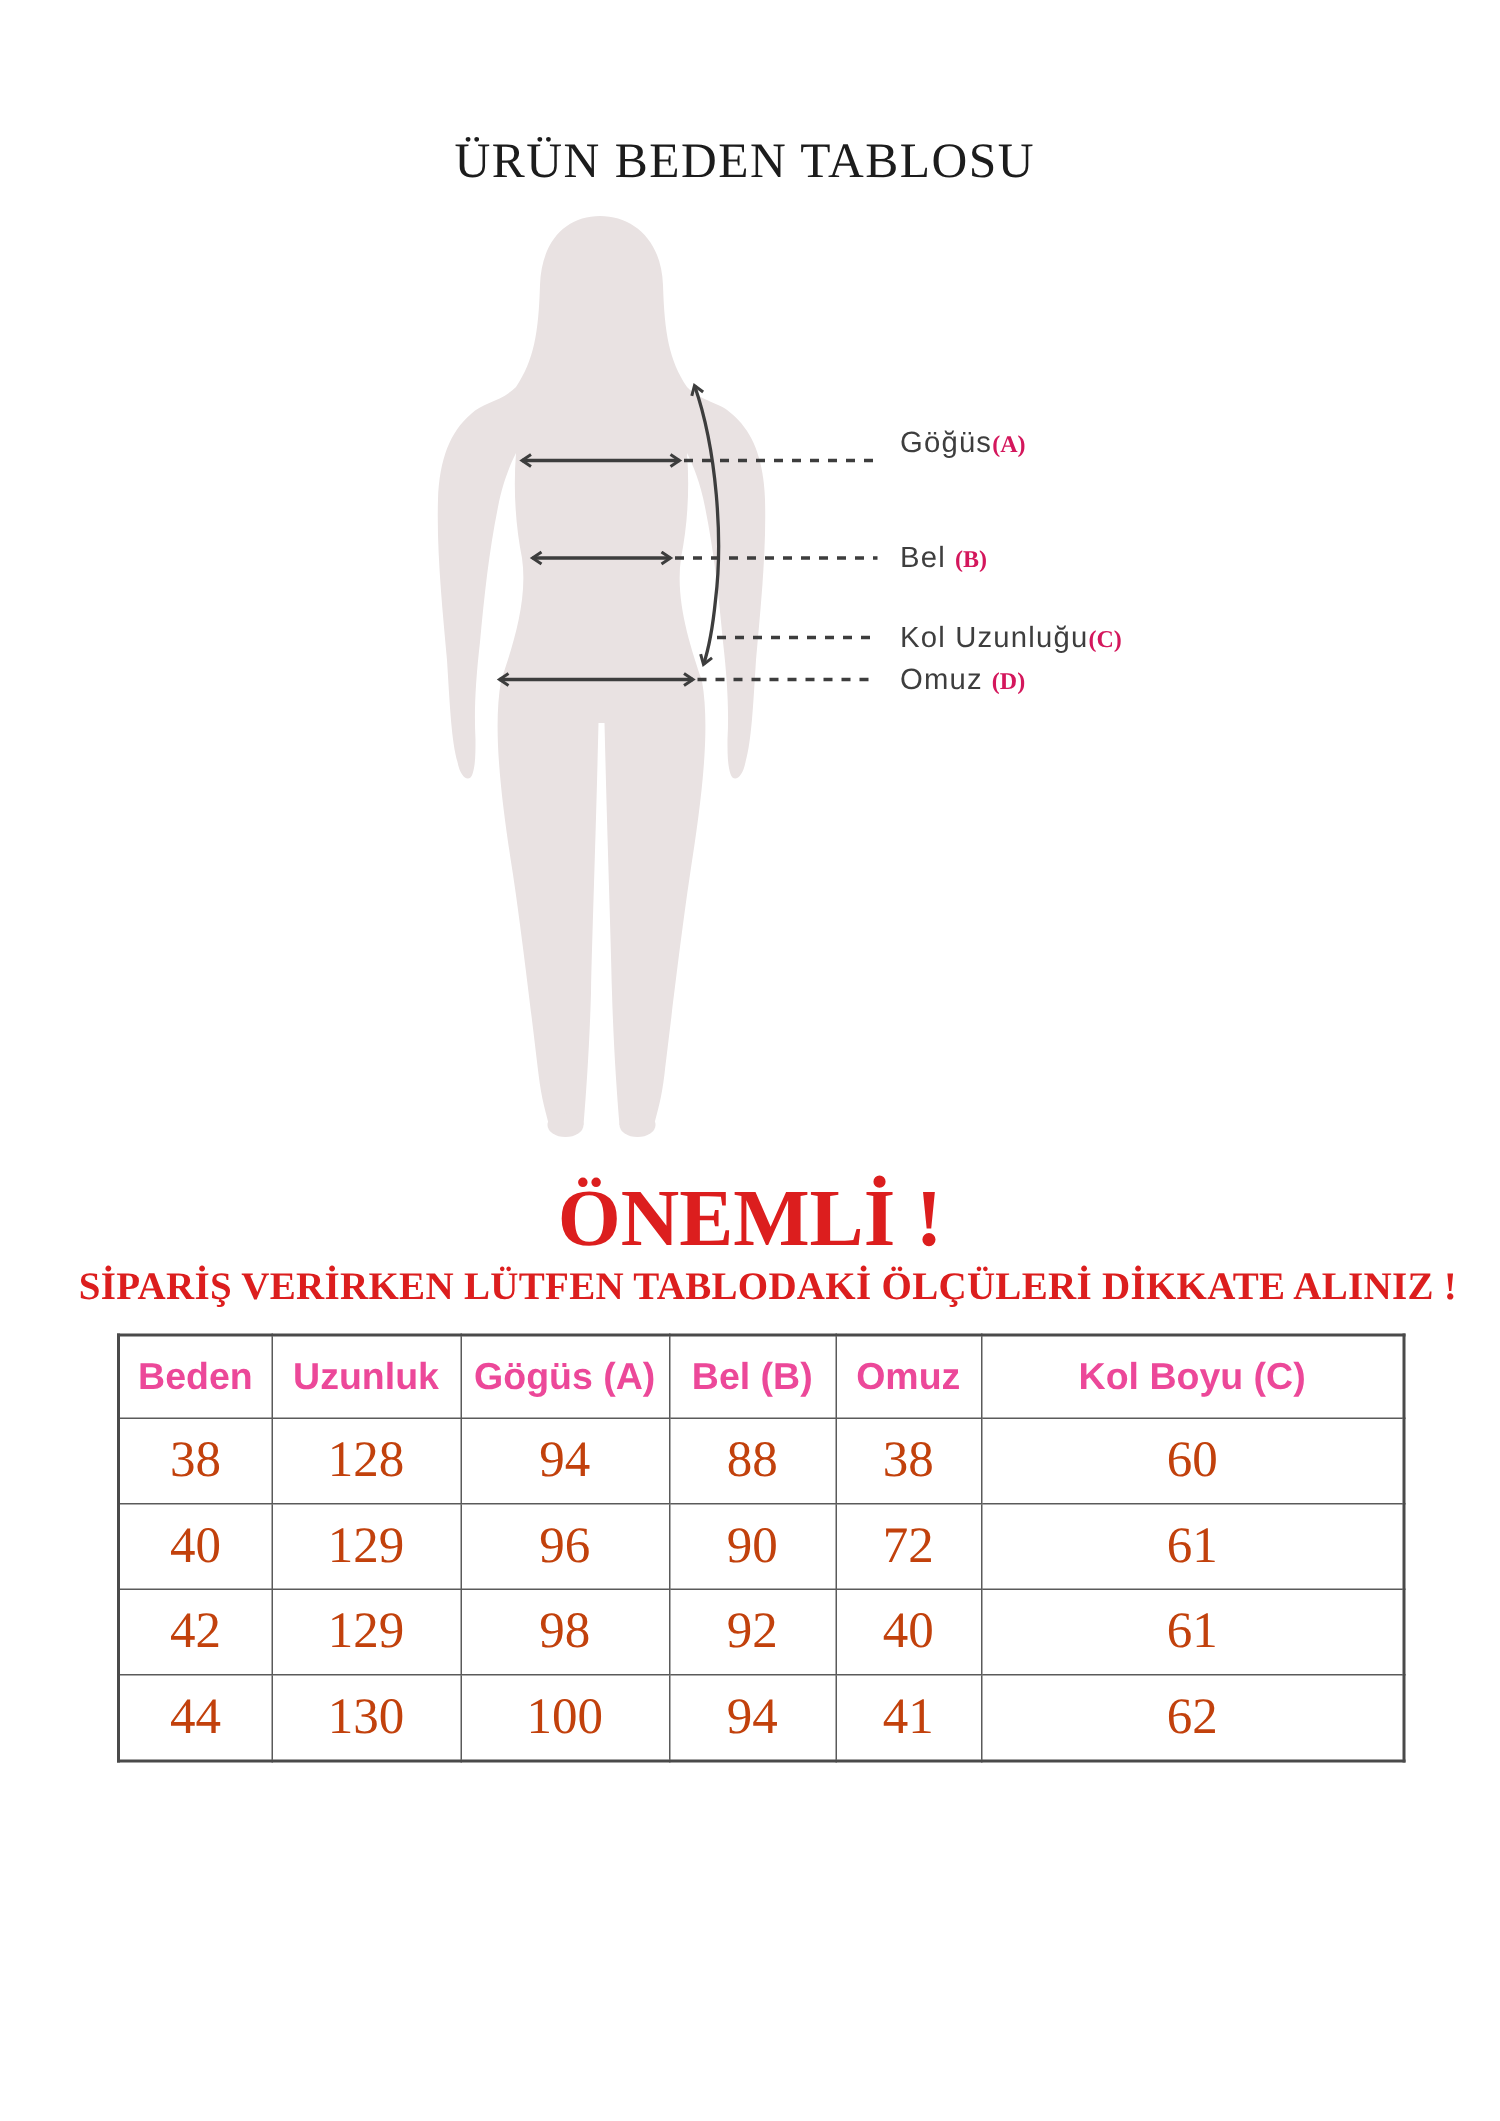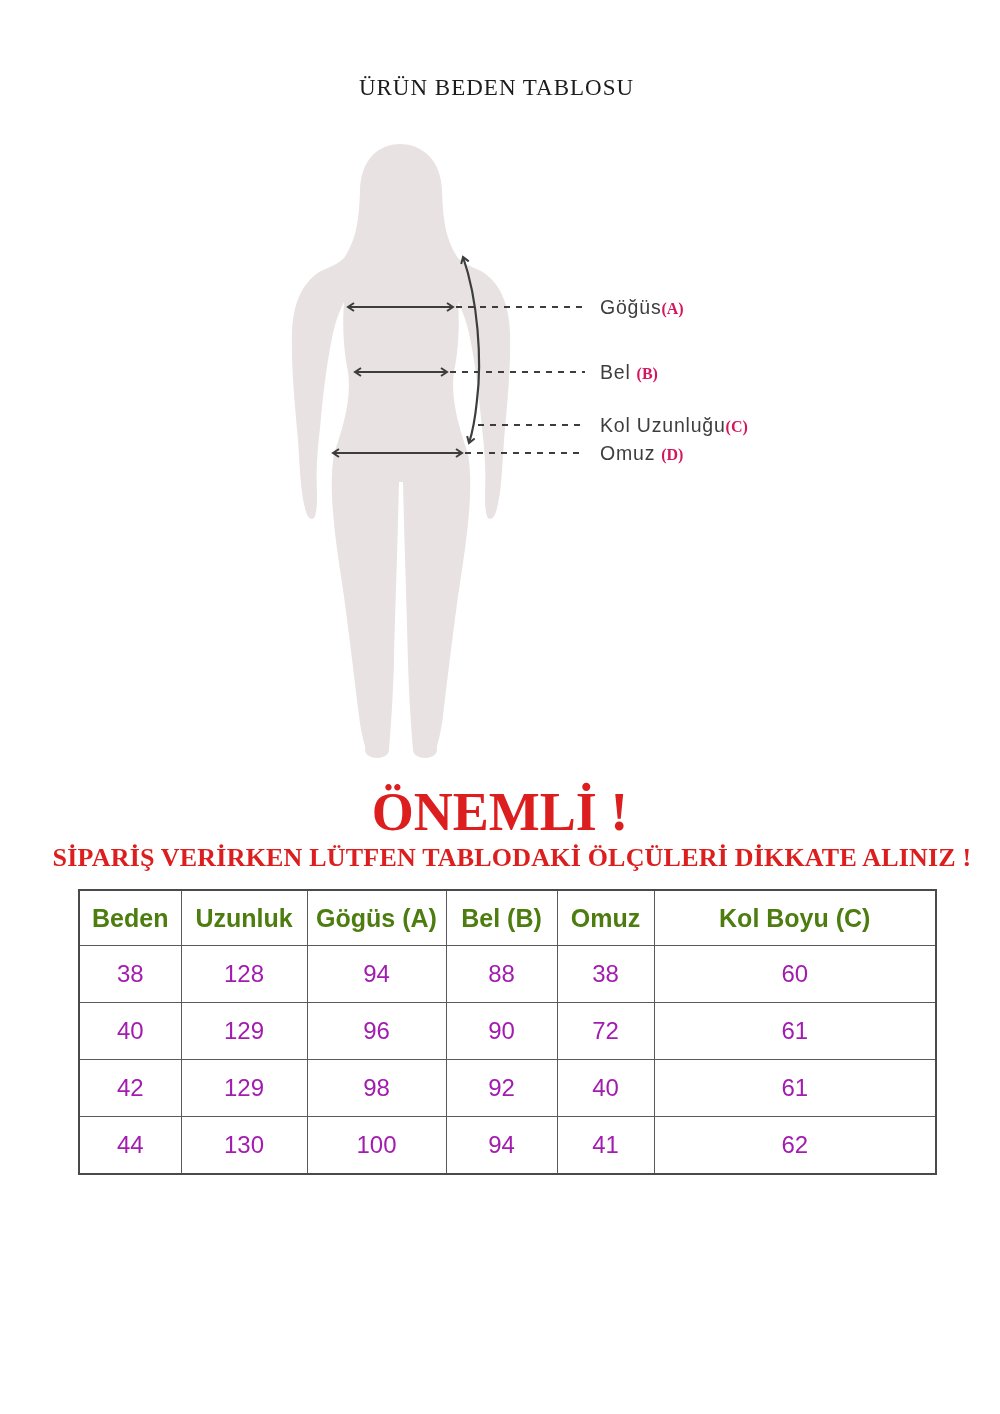--- a/index.html
+++ b/index.html
@@ -10,44 +10,44 @@
   }
   html,body{margin:0;padding:0;background:#ffffff;}
   .page{
     position:relative;
     width:1000px;height:1414px;
     background:#ffffff;
     font-family:"Liberation Sans", sans-serif;
     overflow:hidden;
   }
   .page-title{
-    position:absolute;left:0;top:75px;width:993px;
+    position:absolute;left:0;top:90px;width:993px;
     text-align:center;
     font-family:"Liberation Serif", serif;
-    font-size:23px;letter-spacing:1px;
+    font-size:33px;letter-spacing:1px;
     color:#1c1c1c;
   }
   .diagram-svg{
     position:absolute;left:280px;top:138px;width:320px;height:632px;
   }
   .diag-label{
     position:absolute;left:600px;height:22px;
     white-space:nowrap;
     font-family:"Liberation Sans", sans-serif;
     font-size:19.5px;letter-spacing:0.8px;
     color:#3e3e3e;
   }
   .diag-label .letter{
     font-family:"Liberation Serif", serif;
     font-weight:bold;
     font-size:16px;letter-spacing:0;
     color:var(--accent-pink);
   }
   .diag-label .letter.gap{margin-left:6px;}
-  .label-gogus{top:296px;}
+  .label-gogus{top:284px;}
   .label-bel{top:361px;}
   .label-kol{top:414px;}
   .label-basen{top:442px;}
   .important-heading{
     position:absolute;left:0;top:781px;width:1000px;
     text-align:center;
     font-family:"Liberation Serif", serif;
     font-weight:bold;font-size:54px;
     color:var(--warning-red);
   }
@@ -69,27 +69,27 @@
   }
   table.size-table th, table.size-table td{
     border:1.5px solid #5a5a5a;
     text-align:center;vertical-align:middle;
     padding:0;
   }
   table.size-table th{
     height:54px;
     font-family:"Liberation Sans", sans-serif;
     font-weight:bold;font-size:25px;
-    color:#4d7c0f;
+    color:#ec4899;
   }
   table.size-table td{
     height:56px;
-    font-family:Liberation Sans, sans-serif;
-    font-weight:normal;font-size:24px;
-    color:#a21caf;
+    font-family:Liberation Serif, serif;
+    font-weight:normal;font-size:34px;
+    color:#c2410c;
   }
   col.c1{width:102px;} col.c2{width:126px;} col.c3{width:139px;}
   col.c4{width:111px;} col.c5{width:97px;}  col.c6{width:282px;}
 </style>
 </head>
 <body>
 
 <div class="page">
 
   <div class="page-title">ÜRÜN BEDEN TABLOSU</div>

